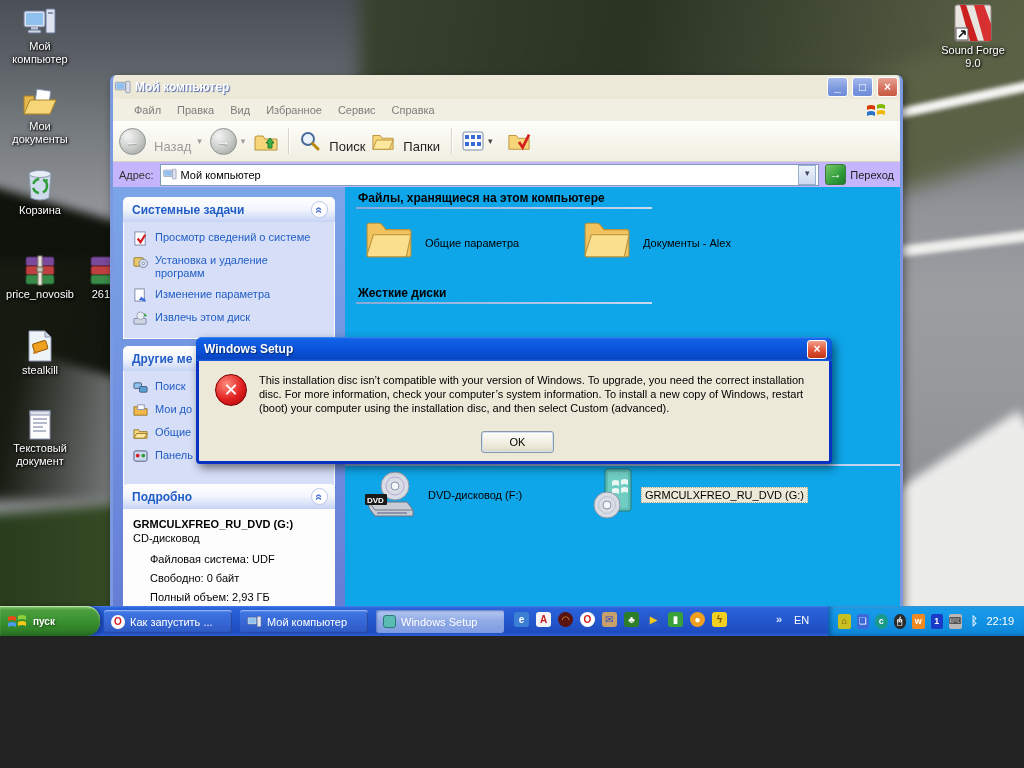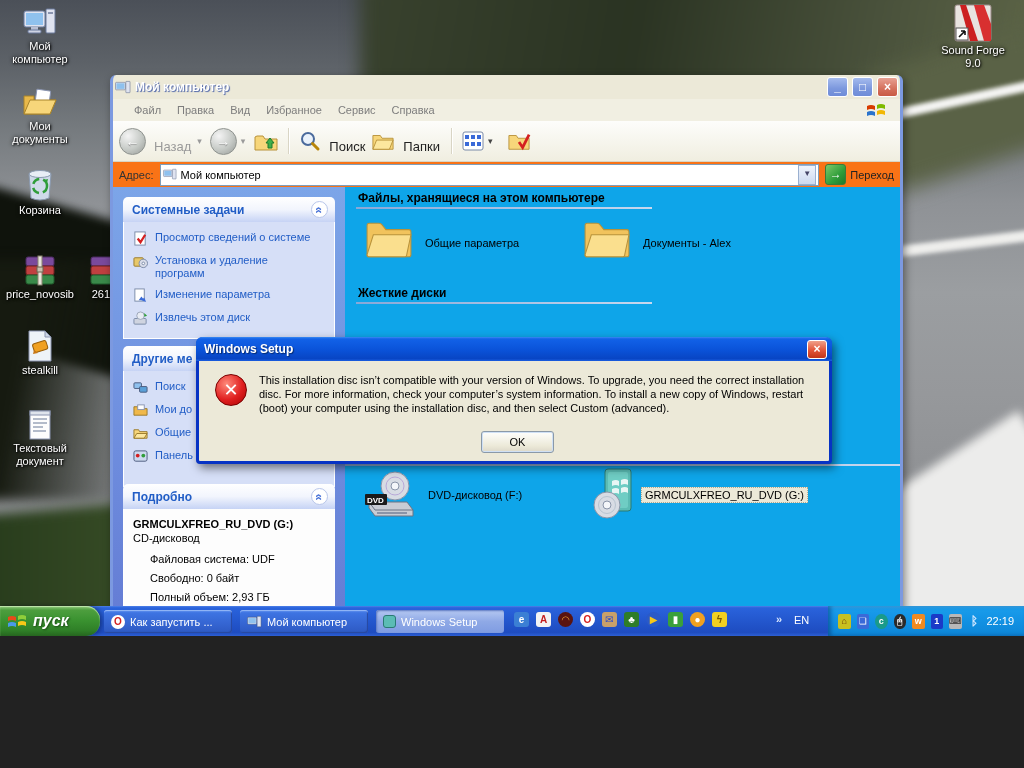--- a/index.html
+++ b/index.html
@@ -55,21 +55,21 @@
     background:linear-gradient(180deg,#fdfdfb,#f0eee0);border-bottom:1px solid #d8d4c4;
     display:flex;align-items:center;padding:0 6px;gap:4px;}
   .navc{width:27px;height:27px;border-radius:50%;border:1px solid #8f938f;box-sizing:border-box;
     background:radial-gradient(circle at 32% 28%,#f4f4f4,#c6cac6 55%,#969a96);
     color:#fff;font-size:14px;font-weight:bold;display:flex;align-items:center;justify-content:center;
     text-shadow:0 1px 1px #777;}
   .tlabel{font-size:13px;color:#9a9a9a;margin:11px 2px 0 4px;}
   .tlabel.on{color:#222;}
   .ddarrow{font-size:9px;color:#9a9a9a;margin-right:4px;}
   .tsep{width:1px;height:26px;background:#d9d5c5;margin:0 5px;border-right:1px solid #fff;}
-  .addrbar{position:absolute;left:0;right:0;top:87px;height:25px;background:#f97316;
+  .addrbar{position:absolute;left:0;right:0;top:87px;height:25px;background:#c4b5fd;
     border-bottom:1px solid #c9c5b5;display:flex;align-items:center;padding:0 6px;gap:6px;}
   .addr-label{font-size:11px;color:#333;}
   .addr-box{flex:1;height:20px;background:#fff;border:1px solid #7f9db9;display:flex;
     align-items:center;gap:4px;padding:0 2px;font-size:11px;color:#000;}
   .addr-dd{width:16px;height:18px;margin-left:auto;background:linear-gradient(#eef3fb,#cdd9ef);
     border:1px solid #9ab0d0;text-align:center;font-size:8px;color:#446;line-height:16px;}
   .go-btn{display:flex;align-items:center;gap:4px;font-size:11px;color:#222;}
   .go-sq{width:19px;height:19px;border-radius:3px;border:1px solid #3a7a3a;
     background:linear-gradient(135deg,#7cc96a,#2f9d3a 60%,#1f7a2a);color:#fff;font-weight:bold;
     text-align:center;line-height:18px;font-size:12px;}
@@ -117,21 +117,21 @@
     border-radius:3px;font-size:11px;text-align:center;line-height:20px;color:#000;
     box-shadow:inset 0 0 0 1px #cfe0f5;}
 
   
   #taskbar{left:0;bottom:0;width:1024px;height:30px;z-index:20;
     background:linear-gradient(180deg,#4f81e8 0%,#2a63dc 6%,#2458cf 45%,#1e4cc0 88%,#2d5fd4 100%);}
   .start{position:absolute;left:0;top:0;height:30px;width:100px;box-sizing:border-box;
     border-radius:0 14px 14px 0;display:flex;align-items:center;gap:6px;padding:0 10px 0 7px;
     background:linear-gradient(180deg,#8fca7a 0%,#4d9e3e 14%,#3a9230 48%,#2f7f27 82%,#26661f 100%);
     box-shadow:inset 0 1px 1px #c2e8ae,2px 0 5px rgba(0,0,20,.4);}
-  .start-label{color:#fff;font-size:16px;font-weight:bold;font-style:italic;
+  .start-label{color:#fff;font-size:10px;font-weight:bold;
     text-shadow:1px 1px 2px #1c4a16;}
   .taskbtn{position:absolute;top:4px;height:23px;width:128px;box-sizing:border-box;border-radius:3px;
     background:linear-gradient(180deg,#6d9cf2 0%,#3e74e2 12%,#3565d2 60%,#2d59c2 100%);
     box-shadow:inset 0 1px 0 #8fb4f6,inset -1px -1px 1px #27479e;
     display:flex;align-items:center;gap:5px;padding:0 7px;color:#fff;font-size:11px;
     white-space:nowrap;overflow:hidden;}
   .taskbtn.active{background:linear-gradient(180deg,#b6c9f2 0%,#8fa9e6 50%,#7f9ce2 100%);
     box-shadow:inset 1px 1px 2px #5c78c0;}
   .ql{position:absolute;left:514px;top:6px;display:flex;gap:7px;align-items:center;}
   .qi{width:15px;height:15px;border-radius:3px;font-size:10px;font-weight:bold;

